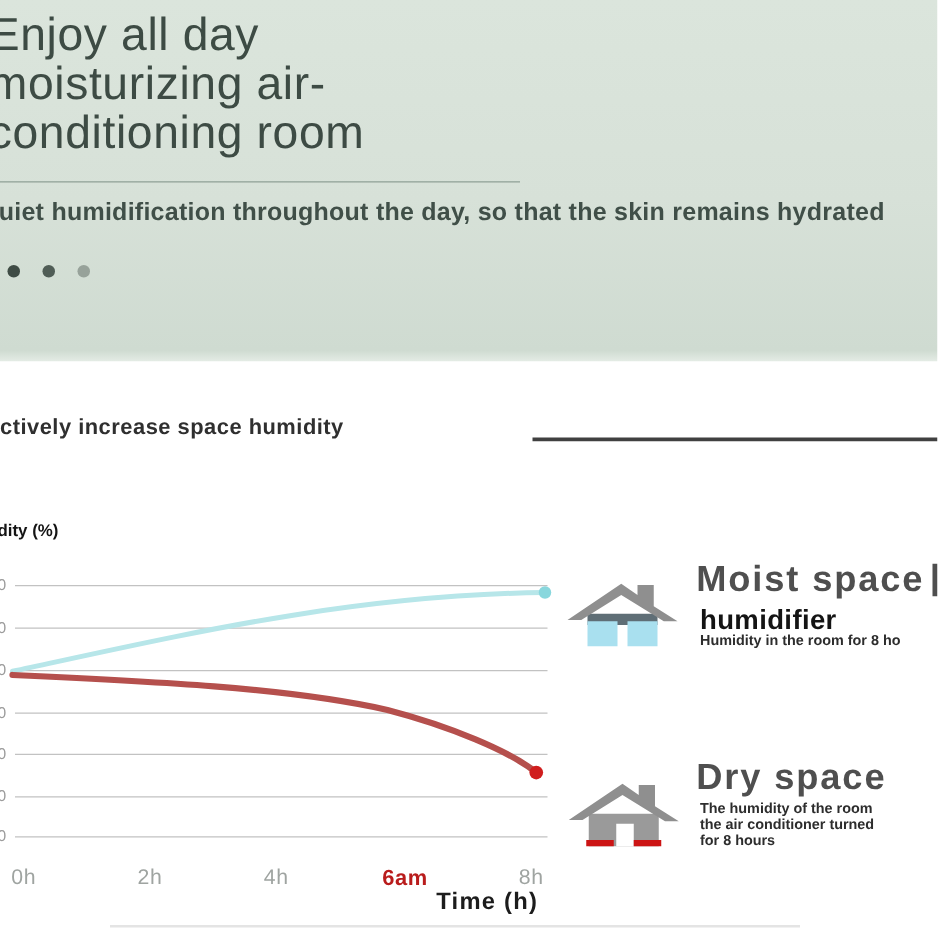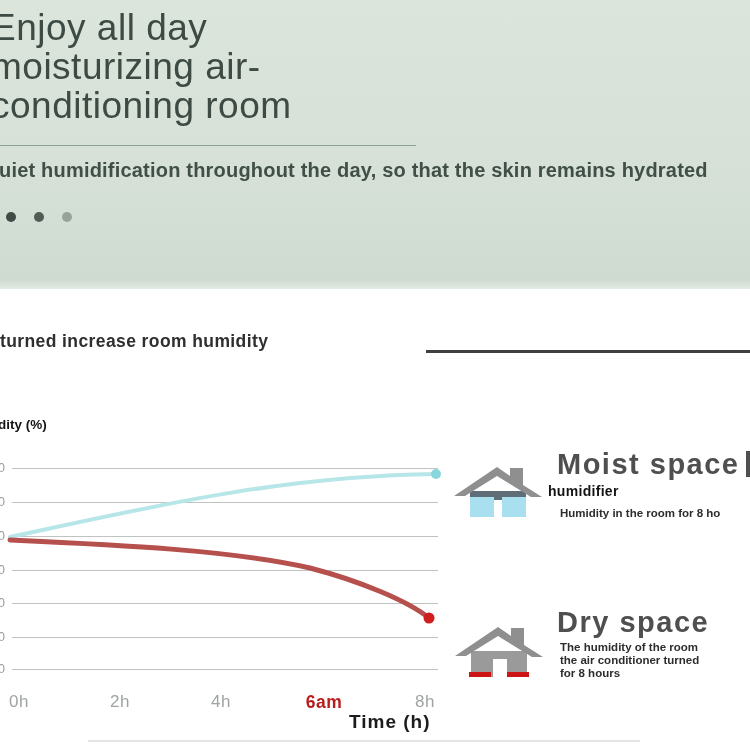--- a/index.html
+++ b/index.html
@@ -47,22 +47,22 @@
     position:absolute;left:349px;top:711px;
     font-size:19px;font-weight:700;letter-spacing:1px;color:#1c1c1c;white-space:nowrap;
   }
   
   .house{position:absolute;}
   .legend-title{
     position:absolute;left:557px;
     font-size:29px;letter-spacing:1.5px;color:#4f4f4f;white-space:nowrap;font-weight:700;
   }
   .legend-sub{
-    position:absolute;left:548px;top:483px;
-    font-size:14px;font-weight:700;letter-spacing:0.3px;color:#141414;white-space:nowrap;
+    position:absolute;left:560px;top:483px;
+    font-size:22px;font-weight:700;letter-spacing:0.3px;color:#141414;white-space:nowrap;
   }
   .legend-desc{
     position:absolute;left:560px;
     font-size:11.5px;font-weight:700;color:#2d2d2d;line-height:13px;
     white-space:pre-line;
   }
   .desc-nowrap{white-space:nowrap;}
   .edge-sliver{position:absolute;left:746px;top:451px;width:4px;height:26px;background:#4f4f4f;}
   .bottom-line{position:absolute;left:88px;top:740px;width:552px;height:2px;background:#e4e4e4;}
 </style>
@@ -77,21 +77,21 @@
 conditioning room</div>
     <div class="hero-divider"></div>
     <div class="hero-subtitle">uiet humidification throughout the day, so that the skin remains hydrated</div>
     <div class="dots">
       <div class="dot dot1"></div>
       <div class="dot dot2"></div>
       <div class="dot dot3"></div>
     </div>
   </div>
 
-  <div class="section-title">turned increase room humidity</div>
+  <div class="section-title">ctively increase space humidity</div>
   <div class="title-rule"></div>
 
   <div class="ylabel">dity (%)</div>
 
   <div class="gl" style="top:468px"></div>
   <div class="gl" style="top:502px"></div>
   <div class="gl" style="top:536px"></div>
   <div class="gl" style="top:570px"></div>
   <div class="gl" style="top:603px"></div>
   <div class="gl" style="top:637px"></div>

